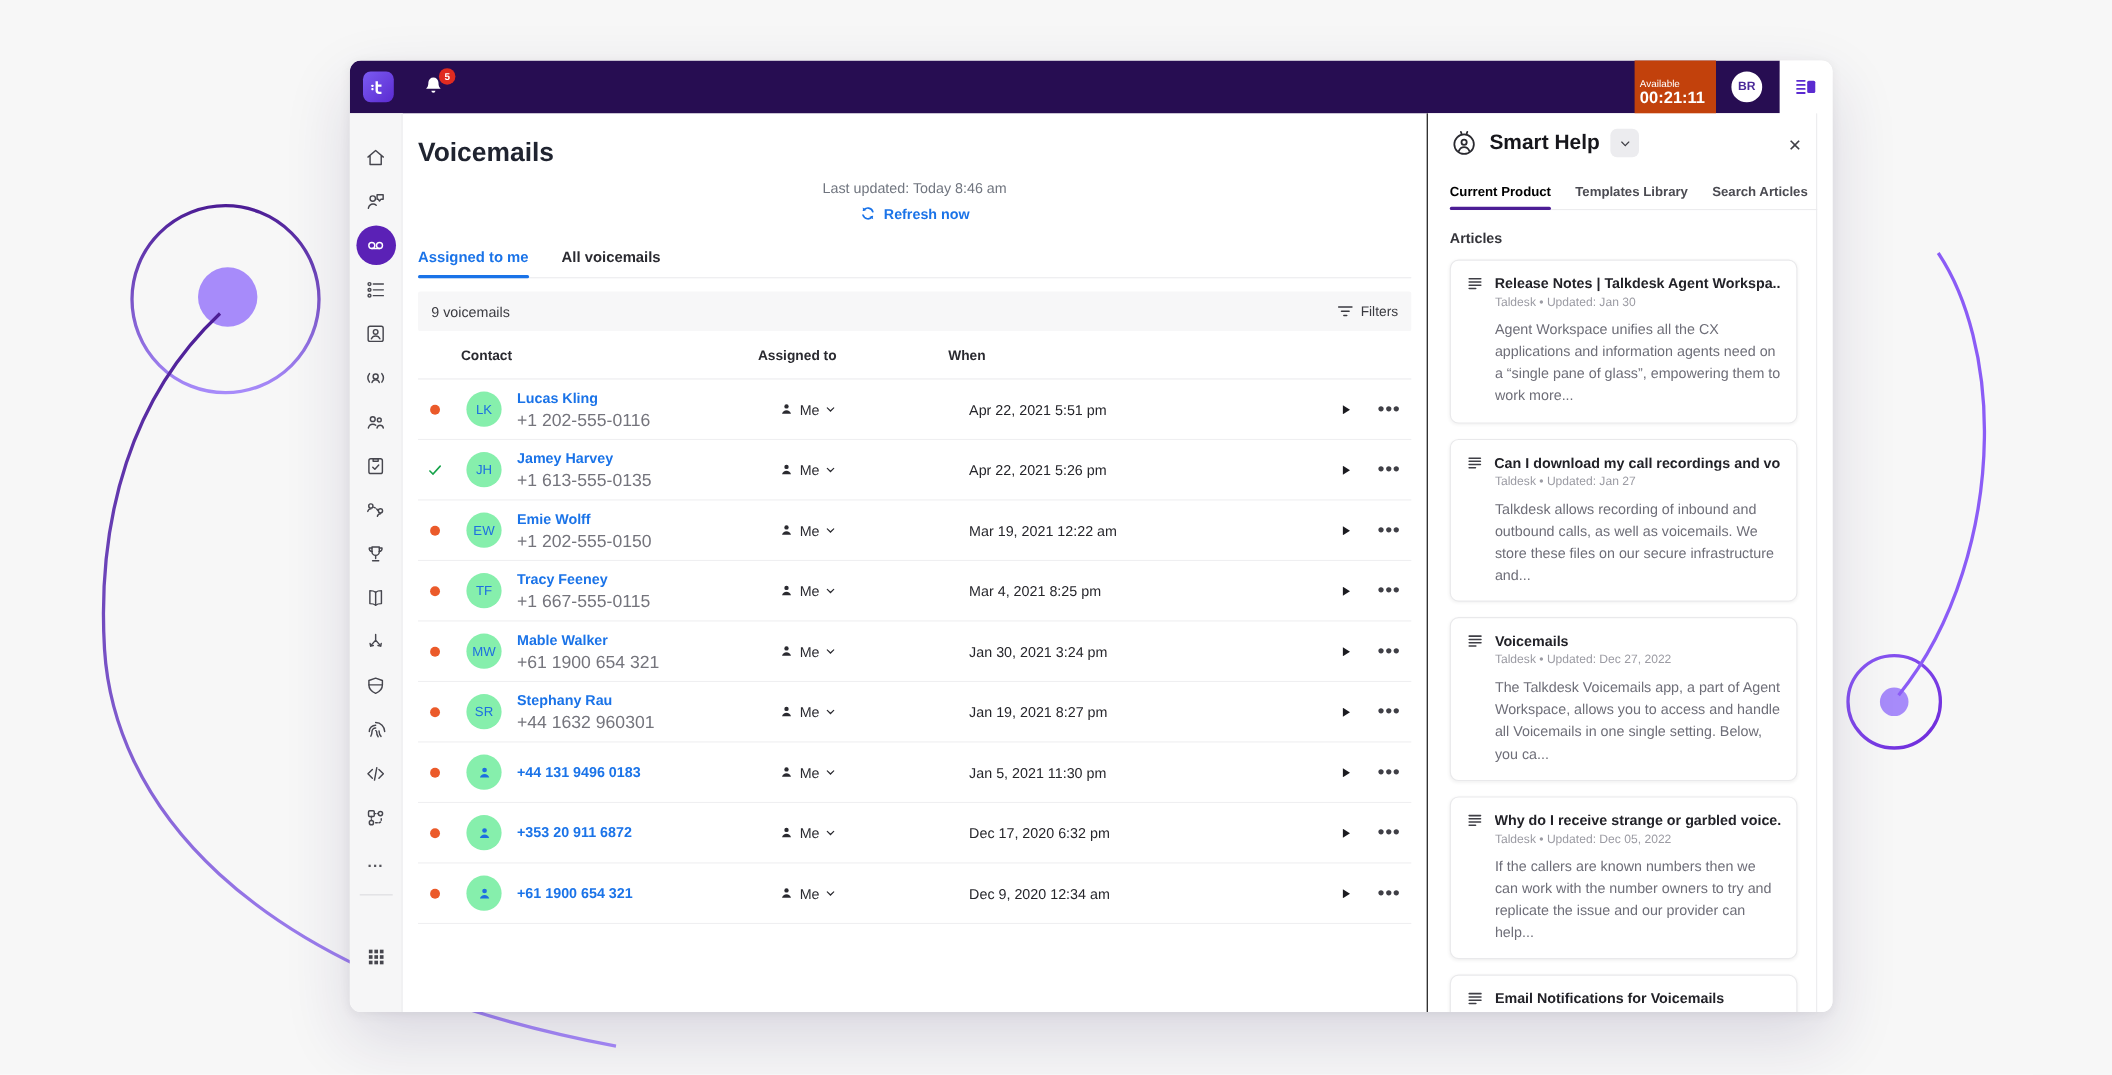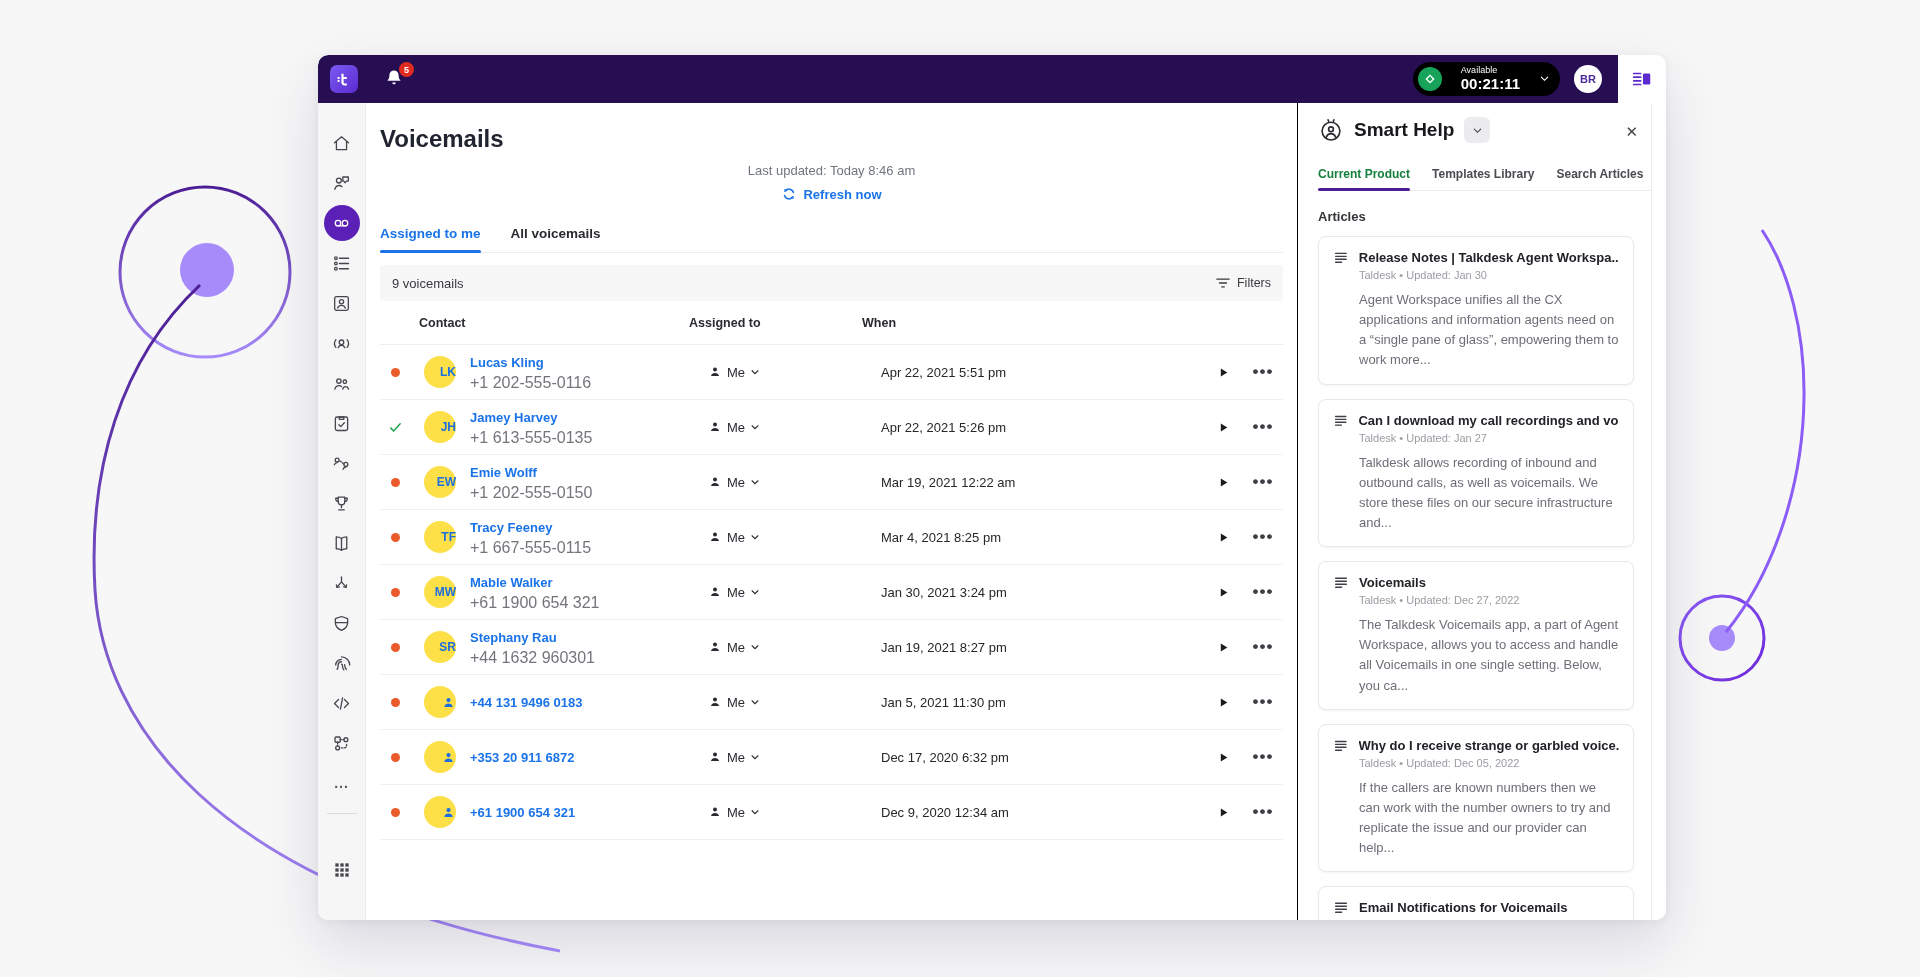--- a/index.html
+++ b/index.html
@@ -17,21 +17,21 @@
 
   
   .topbar-row { display:flex; height:48px; flex:0 0 48px; }
   .topbar { flex:1; background:#270d52; border-radius:10px 0 0 0; display:flex; align-items:center; padding:0 16px 0 12px; }
   .logo { width:28px; height:28px; border-radius:7px; background:linear-gradient(135deg,#7b5bf2,#5b2bd0);
     display:flex; align-items:center; justify-content:center; }
   .bell-wrap { margin-left:26px; position:relative; width:22px; height:24px; }
   .bell-badge { position:absolute; top:-5px; right:-8px; background:#e02b20; color:#fff; font-size:9px; font-weight:bold;
     min-width:15px; height:15px; border-radius:8px; display:flex; align-items:center; justify-content:center; padding:0 3px; }
   .topbar-right { margin-left:auto; display:flex; align-items:center; gap:14px; }
-  .status-pill { display:flex; align-items:center; gap:19px; background:#000000; border-radius:17px; padding:4px 10px 4px 5px; cursor:pointer; }
+  .status-pill { display:flex; align-items:center; gap:19px; background:#c2410c; border-radius:17px; padding:4px 10px 4px 5px; cursor:pointer;flex-direction:column; }
   .status-circle { width:24px; height:24px; border-radius:50%; background:#17a45a; display:flex; align-items:center; justify-content:center; }
   .status-text { line-height:1.1; color:#fff; text-align:left; }
   .status-label { font-size:9px; }
   .status-timer { font-size:15px; font-weight:bold; }
   .avatar-br { width:28px; height:28px; border-radius:50%; background:#fff; color:#4b2a99; font-size:11px; font-weight:bold;
     display:flex; align-items:center; justify-content:center; }
   .topbar-corner { width:48px; background:#fff; border-radius:0 10px 0 0; display:flex; align-items:center; justify-content:center; }
 
   
   .body-row { flex:1; display:flex; min-height:0; }
@@ -62,39 +62,39 @@
   .filters-btn { display:flex; align-items:center; gap:7px; font-size:12.5px; color:#3a3a40; cursor:pointer; }
 
   .thead { display:grid; grid-template-columns:270px 173px 1fr; padding-left:39px; align-items:center; height:44px;
     border-bottom:1px solid #ececee; font-size:12.5px; font-weight:bold; color:#2a2a30; }
 
   .vrow { display:grid; grid-template-columns:30px 60px 1fr 173px 322px 40px 40px; align-items:center; height:55px;
     border-bottom:1px solid #efeff1; }
   .cell-status { display:flex; justify-content:center; }
   .dot { width:9px; height:9px; border-radius:50%; background:#eb5a2a; }
   .cell-avatar { display:flex; justify-content:center; }
-  .avatar-circle { width:32px; height:32px; border-radius:50%; background:#fde047; color:#1d6fe0; font-size:12px; font-weight:bold;
-    display:flex; align-items:center; justify-content:flex-end; }
+  .avatar-circle { width:32px; height:32px; border-radius:50%; background:#86efac; color:#1d6fe0; font-size:12px; font-weight:normal;
+    display:flex; align-items:center; justify-content:center; }
   .contact-name { font-size:13px; font-weight:bold; color:#1a73e8; text-decoration:none; cursor:pointer; }
   .contact-phone { display:block; font-size:16px; color:#74747c; margin-top:3px; }
   .cell-assigned { display:flex; align-items:center; gap:5px; font-size:13px; color:#2a2a30; font-weight:500; cursor:pointer; }
   .cell-when { font-size:13px; color:#26262b; }
   .icon-btn { display:flex; align-items:center; justify-content:center; cursor:pointer; }
   .menu-dots { font-size:17px; font-weight:bold; color:#3f3f46; letter-spacing:1px; line-height:10px; }
 
   
   .help-panel { width:369px; flex:0 0 369px; border-left:1px solid #000000; position:relative; padding:14px 0 0 20px; background:#fff; }
   .help-panel::after { content:""; position:absolute; top:0; right:14px; bottom:0; width:1px; background:#ececee; }
   .hp-header { display:flex; align-items:center; gap:10px; }
   .hp-title { font-size:19px; font-weight:bold; color:#17171c; }
   .hp-chevbtn { width:26px; height:26px; background:#ececef; border-radius:6px; display:flex; align-items:center; justify-content:center; cursor:pointer; }
   .hp-close { position:absolute; top:20px; right:28px; font-size:15px; color:#3f3f46; cursor:pointer; }
   .hp-tabs { margin-top:24px; display:flex; gap:22px; border-bottom:1px solid #ececee; width:334px; }
   .hp-tab { font-size:12px; font-weight:bold; color:#4b4b52; padding-bottom:9px; position:relative; cursor:pointer; }
-  .hp-tab.active { color:#15803d; }
+  .hp-tab.active { color:#000000; }
   .hp-tab.active::after { content:""; position:absolute; left:0; right:0; bottom:-1px; height:3px; background:#4c1d95; border-radius:2px; }
   .hp-section { margin-top:18px; font-size:13px; font-weight:bold; color:#34343a; }
   .cards { margin-top:12px; display:flex; flex-direction:column; gap:14px; width:316px; }
   .card { background:#fff; border:1px solid #e9e9eb; border-radius:8px; box-shadow:0 1px 3px rgba(0,0,0,.05); padding:13px 14px; cursor:pointer; }
   .card-head { display:flex; gap:10px; align-items:flex-start; }
   .card-title { font-size:13px; font-weight:bold; color:#222228; white-space:nowrap; overflow:hidden; }
   .card-meta { font-size:11px; color:#9b9ba3; margin:3px 0 0 26px; }
   .card-body { font-size:13px; color:#6e6e78; line-height:1.55; margin:9px 0 0 26px; }
 </style>
 </head>

